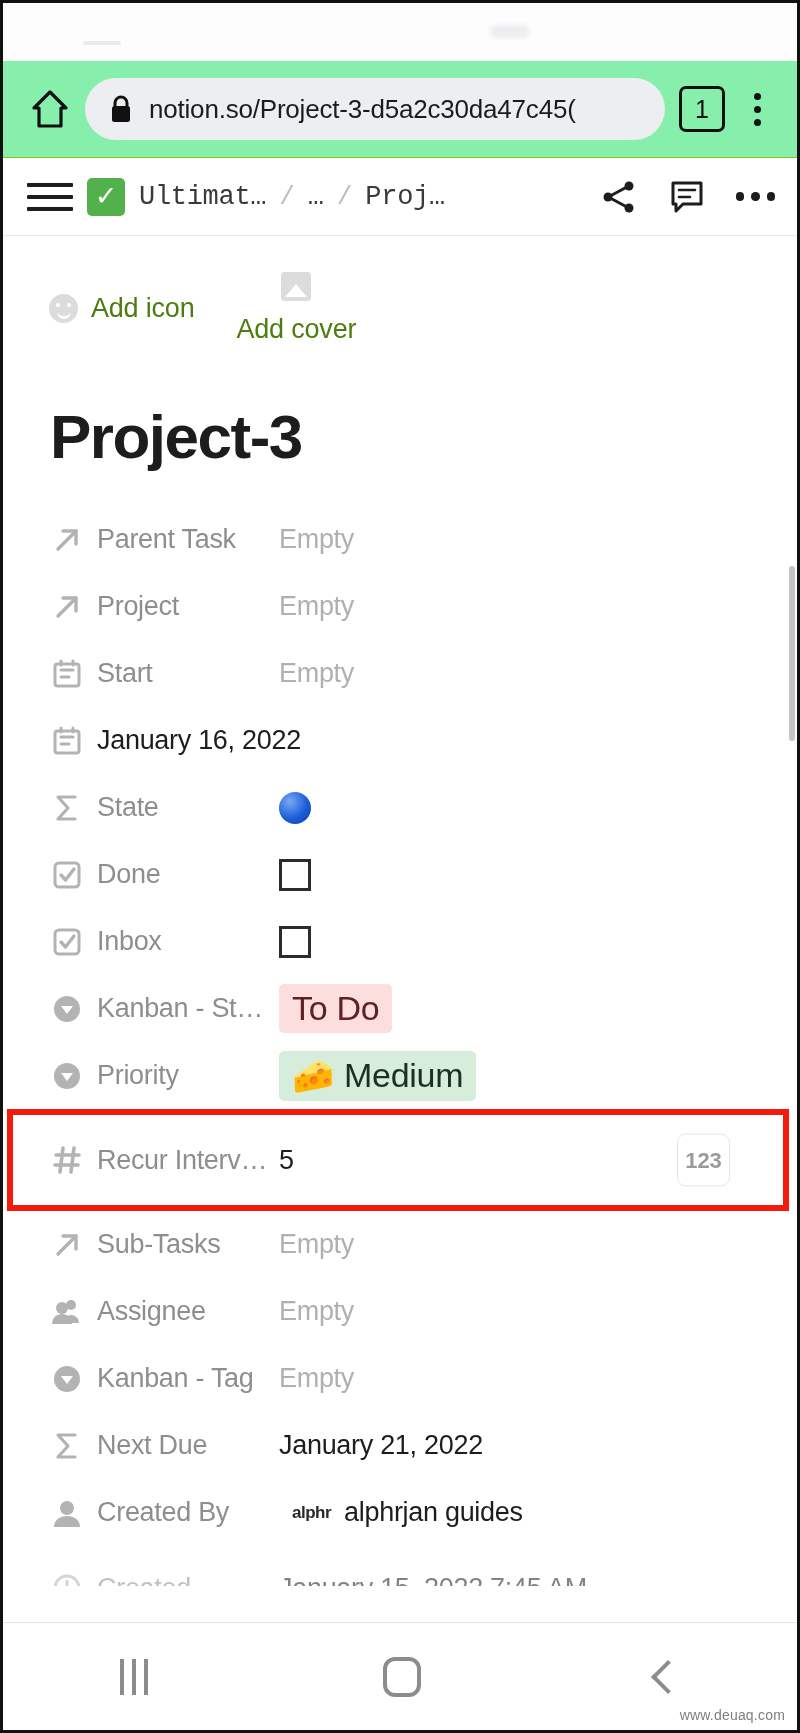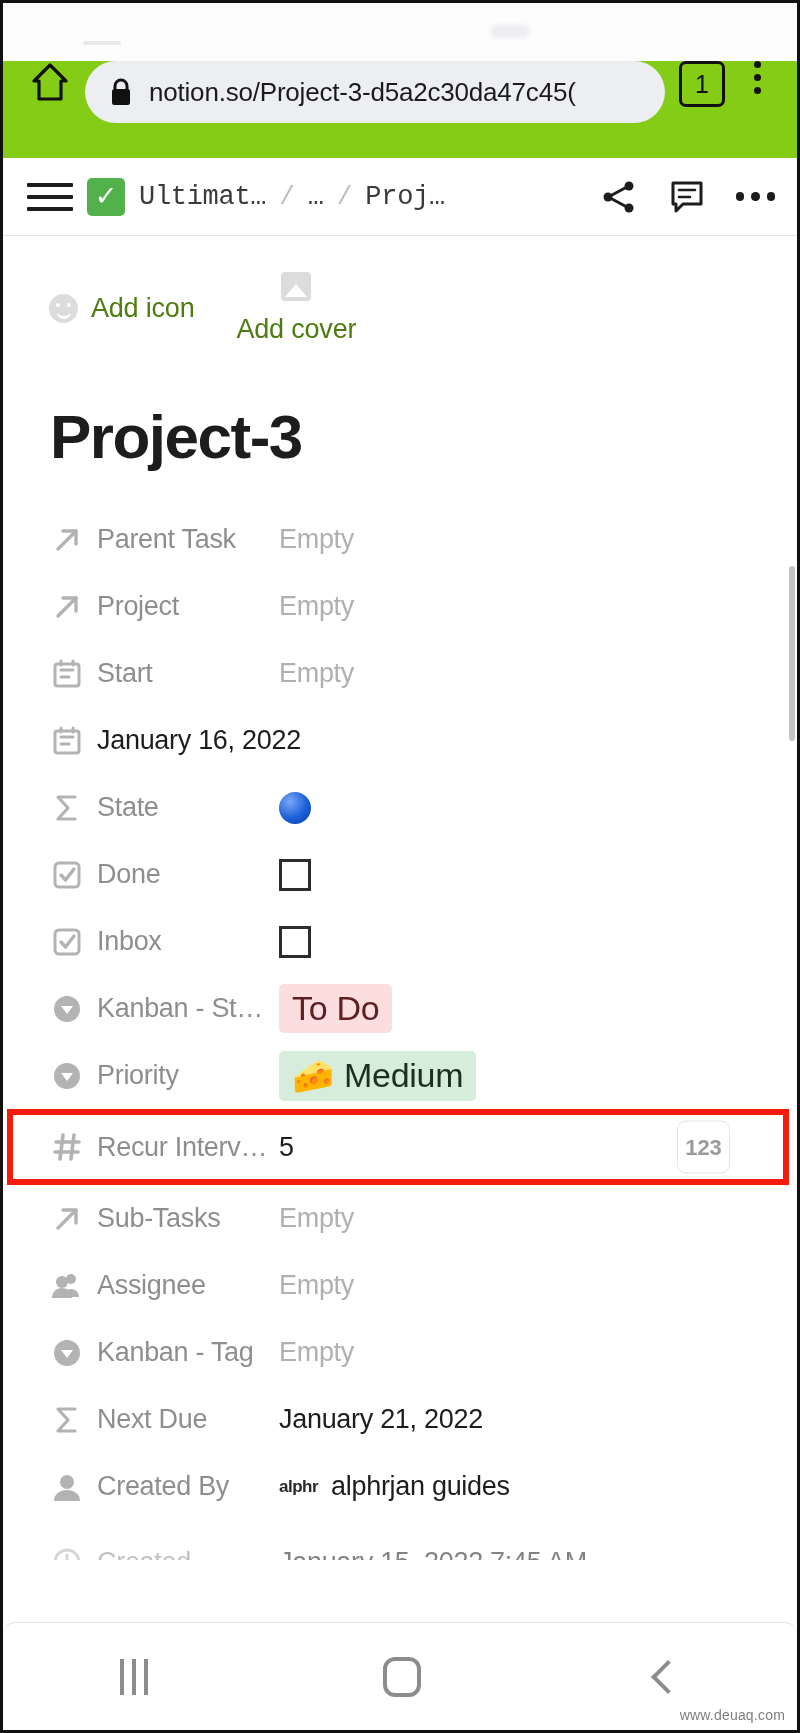--- a/index.html
+++ b/index.html
@@ -31,24 +31,24 @@
   .statusbar .sb-blur-b {
     position: absolute; left: 487px; top: 22px;
     width: 40px; height: 13px; border-radius: 6px;
     background: #eeeef2;
     filter: blur(2px);
   }
 
   
   .urlbar {
     height: 97px; flex: 0 0 97px;
-    background: #84cc16;
-    display: flex; align-items: flex-start;
+    background: #86efac;
+    display: flex; align-items: center;
     padding: 0 18px;
-    border-bottom: 5px solid #84cc16;
+    border-bottom: 1px solid #84cc16;
   }
   .home-btn { width: 58px; display:flex; align-items:center; justify-content:center; }
   .omnibox {
     flex: 1 1 auto; height: 62px;
     background: #eceef1;
     border-radius: 34px;
     display: flex; align-items: center;
     padding: 0 26px 0 24px;
     margin: 0 10px 0 6px;
     overflow: hidden;
@@ -185,38 +185,37 @@
   .badge123 {
     position: absolute; right: 53px; top: 50%; transform: translateY(-50%);
     width: 53px; height: 53px; border: 1.5px solid #e4e4e4; border-radius: 9px;
     background: #fff; display: flex; align-items: center; justify-content: center;
     font-size: 22px; color: #9a9a9a; font-weight: 700;
   }
   .prow.highlight {
     outline: 6px solid #f41b0c;
     margin: 6px 14px 6px 10px;
     padding-left: 38px;
-    height: 64px;
+    height: 90px;
     justify-content: center;
   }
   .avatar-alphr {
     display: inline-flex; align-items: center; justify-content: center;
     font-size: 17px; font-weight: bold; color: #2a2a2a;
-    letter-spacing: -0.5px; margin-right: 13px;
+    letter-spacing: -0.5px; margin-right: 13px; margin-left: 13px;
   }
   .prow.cutoff { opacity: .55; height: 40px; overflow: hidden; }
   .prow.cutoff .picon, .prow.cutoff .plabel, .prow.cutoff .pvalue { transform: translateY(22px); }
 
   
   .navbar {
     height: 108px; flex: 0 0 108px;
     background: #ffffff; border-top: 1px solid #e3e3e3;
     display: flex; align-items: center; justify-content: space-around;
     position: relative;
-    border-radius: 13px;
   }
   .nav-recents { display: flex; gap: 8px; }
   .nav-recents i { width: 4px; height: 36px; background: #8c8c8c; display: block; }
   .nav-home { width: 38px; height: 40px; border: 4px solid #8c8c8c; border-radius: 12px; }
   .nav-back {
     width: 24px; height: 24px;
     border-left: 4px solid #8c8c8c; border-bottom: 4px solid #8c8c8c;
     transform: rotate(45deg);
   }
   .watermark {

